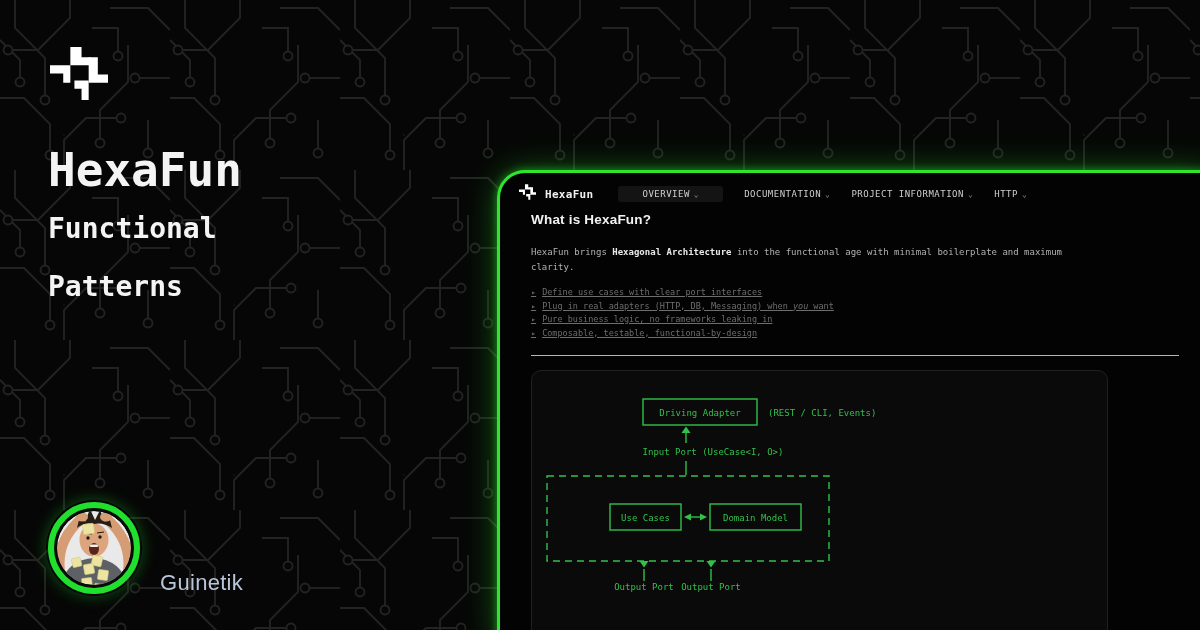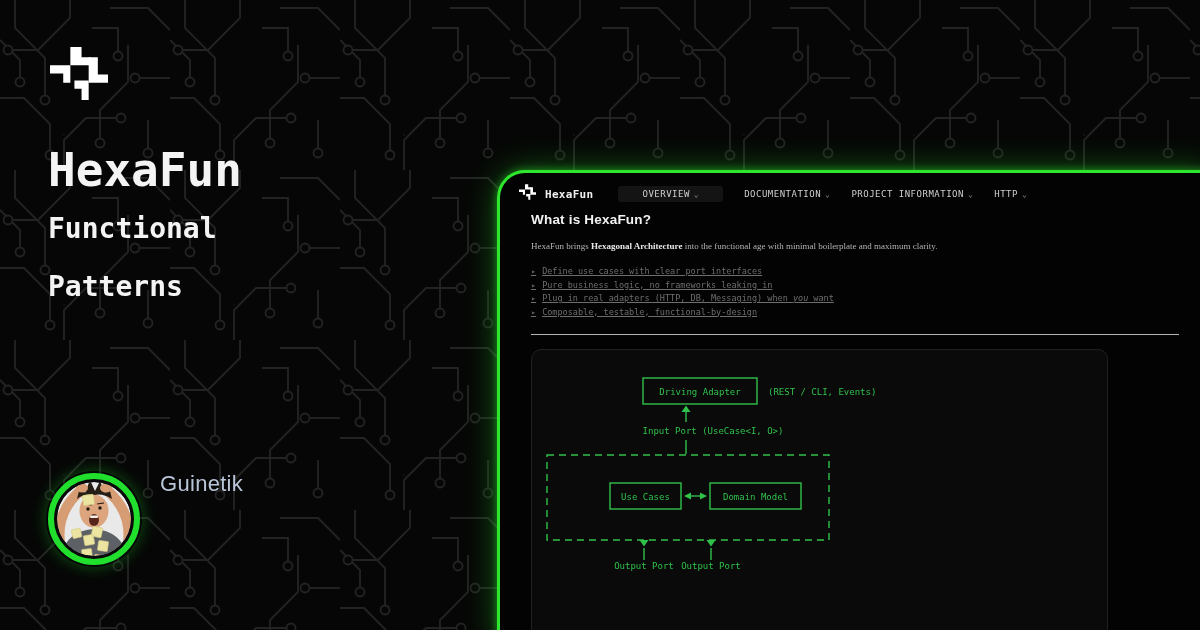--- a/index.html
+++ b/index.html
@@ -8,21 +8,21 @@
          background:#060606; font-family:"DejaVu Sans Mono", monospace; }
 
   .bg { position:absolute; inset:0; z-index:0; }
 
   .site-logo { position:absolute; left:50px; top:47px; z-index:2; }
 
   .title-block { position:absolute; left:48px; top:140px; z-index:2; color:#f4f4f4; }
   .title-block h1 { font-size:46px; font-weight:600; line-height:60px; letter-spacing:0; }
   .subtitle { font-size:28px; font-weight:700; line-height:58px; }
 
-  .author-row { position:absolute; left:46px; top:471px; z-index:2; display:flex; align-items:flex-start; }
+  .author-row { position:absolute; left:46px; top:500px; z-index:2; display:flex; align-items:flex-end; }
   .avatar-wrap { width:96px; height:96px; border-radius:50%;
                  box-shadow:0 0 16px rgba(34,224,46,.35); }
   .author-name { margin-left:18px; font-family:"Liberation Sans", sans-serif;
                  font-size:22px; color:#b9c6da; letter-spacing:.3px; }
 
   
   .window { position:absolute; left:497px; top:170px; width:716px; height:475px; z-index:3;
             background:#030303; border:3px solid #2ee62e; border-radius:28px 0 0 0;
             overflow:hidden;
             box-shadow:0 0 34px rgba(46,230,46,.38), 0 0 9px rgba(46,230,46,.55); }
@@ -31,21 +31,21 @@
   .brand-name { margin-left:9px; font-size:11px; font-weight:700; color:#f0f0f0; letter-spacing:.3px; }
   .nav { display:flex; align-items:center; margin-left:25px; gap:21px; }
   .nav-item { font-size:9px; letter-spacing:.5px; color:#cfcfcf; white-space:nowrap; cursor:pointer; }
   .nav-item.active { background:rgba(255,255,255,.07); padding:3px 24px; border-radius:3px; }
   .caret { color:#8f8f8f; font-size:8px; margin-left:4px; }
 
   .win-content { padding:0 31px; }
   .sec-heading { font-family:"Liberation Sans", sans-serif; font-weight:700; font-size:13.5px;
                  color:#f2f2f2; letter-spacing:.2px; }
   .h-about { }
-  .intro { margin-top:12px; font-size:9px; line-height:15px; color:#b3b3b3; max-width:548px;font-family:Liberation Serif, serif; }
+  .intro { margin-top:18px; font-size:9px; line-height:15px; color:#b3b3b3; max-width:548px; }
   .intro b { color:#e9e9e9; }
   .bullets { margin-top:11px; list-style:none; }
   .bullets li { font-size:8.5px; line-height:13.5px; color:#6e6e6e;text-decoration:underline; }
   .bullets .bchar { color:#5c5c5c; margin-right:6px; }
   .bullets i { font-style:italic; }
   .rule { border:0; border-top:1px solid #b5b5b5; margin-top:15px; }
   .h-arch { margin-top:26px; }
 
   .diagram-panel { position:relative; margin-top:14px; width:577px; height:300px;
                    background:#0a0a0a; border:1px solid #202020; border-radius:10px; }
@@ -163,22 +163,22 @@
     </nav>
   </div>
 
   <div class="win-content">
     <h2 class="sec-heading h-about">What is HexaFun?</h2>
 
     <p class="intro"><span>HexaFun brings </span><b>Hexagonal Architecture</b><span> into the functional age with minimal boilerplate and maximum clarity.</span></p>
 
     <ul class="bullets">
       <li><span class="bchar">▸</span><span>Define use cases with clear port interfaces</span></li>
+      <li><span class="bchar">▸</span><span>Plug in real adapters (HTTP, DB, Messaging) when </span><i>you</i><span> want</span></li>
       <li><span class="bchar">▸</span><span>Pure business logic, no frameworks leaking in</span></li>
-      <li><span class="bchar">▸</span><span>Plug in real adapters (HTTP, DB, Messaging) when </span><i>you</i><span> want</span></li>
       <li><span class="bchar">▸</span><span>Composable, testable, functional-by-design</span></li>
     </ul>
 
     <hr class="rule">
 
 
     <div class="diagram-panel">
       <svg width="575" height="298" viewBox="0 0 575 298">
         <g stroke="#30c14a" fill="none" stroke-width="1.4">
           <rect x="111" y="28" width="114" height="26"></rect>

